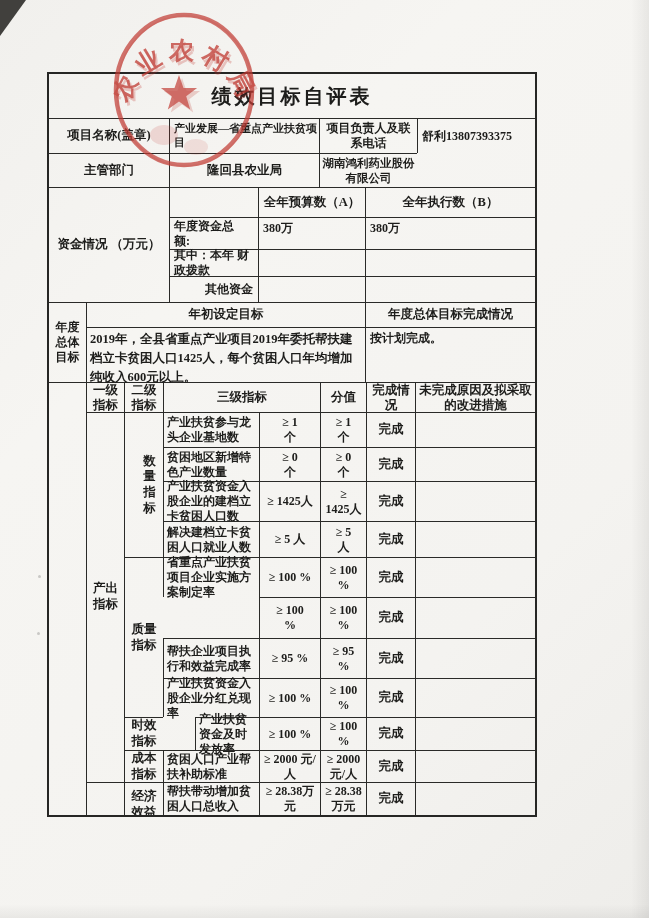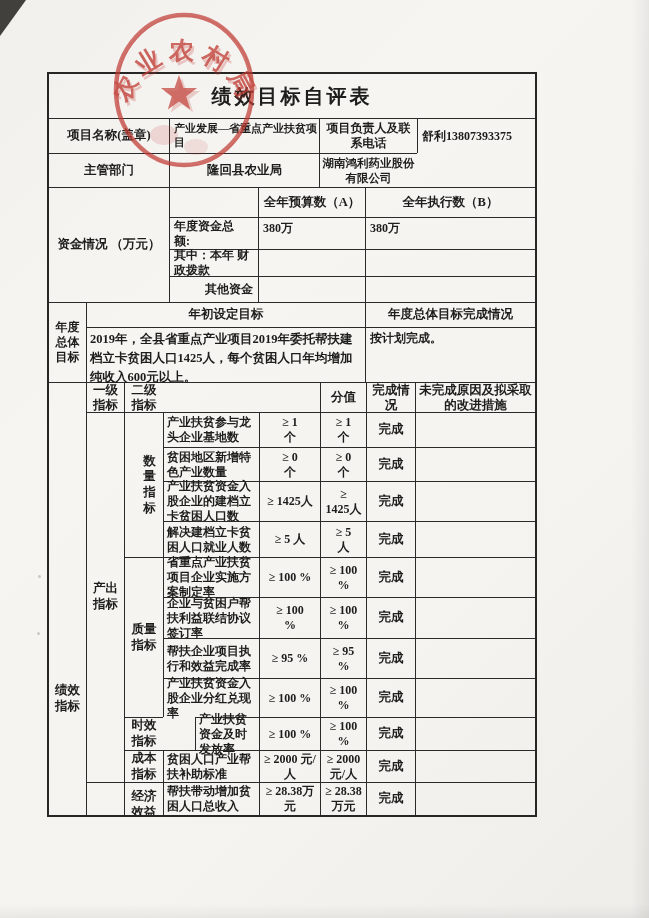--- a/index.html
+++ b/index.html
@@ -110,23 +110,23 @@
 
     <div class="sec" id="goal-grid">
       <div class="cell fs12" style="grid-row:1 / span 2;">年度总体目标</div>
       <div class="cell bl">年初设定目标</div>
       <div class="cell bl">年度总体目标完成情况</div>
       <div class="cell bl bt la top" id="goal-text" style="grid-row:2;grid-column:2;">2019年，全县省重点产业项目2019年委托帮扶建档立卡贫困人口1425人，每个贫困人口年均增加纯收入600元以上。</div>
       <div class="cell bl bt la top fs12" style="grid-row:2;grid-column:3;">按计划完成。</div>
     </div>
 
     <div class="sec" id="ind-grid">
-        <div class="cell pad-group-a" style="grid-area: 1 / 1 / span 12;">绩效指标</div>
         <div class="cell hdr bl" style="grid-area: 1 / 2 / span 1;">一级指标</div>
         <div class="cell hdr bl" style="grid-area: 1 / 3 / span 1;">二级指标</div>
+        <div class="cell hdr bl" style="grid-area: 1 / 4 / span 1 / span 2;">三级指标</div>
         <div class="cell hdr bl" style="grid-area: 1 / 6 / span 1;">分值</div>
         <div class="cell hdr bl" style="grid-area: 1 / 7 / span 1;">完成情况</div>
         <div class="cell hdr bl" style="grid-area: 1 / 8 / span 1;">未完成原因及拟采取的改进措施</div>
         <div class="cell pad-lvl1 bl bt" style="grid-area: 2 / 2 / span 10;">产出指标</div>
         <div class="cell bl bt" style="grid-area: 12 / 2 / span 1;"></div>
         <div class="cell bl bt" style="grid-area: 2 / 3 / span 4; padding-left: 13px;">数量指标</div>
         <div class="cell bl bt" style="grid-area: 6 / 3 / span 4;">质量指标</div>
         <div class="cell bl bt" style="grid-area: 10 / 3 / span 1;">时效指标</div>
         <div class="cell bl bt" style="grid-area: 11 / 3 / span 1;">成本指标</div>
         <div class="cell clip bl bt" style="grid-area: 12 / 3 / span 1;">经济效益</div>
@@ -155,21 +155,20 @@
         <div class="cell val bl bt" style="grid-area: 5 / 6 / span 1;">≥  5
 人</div>
         <div class="cell bl bt" style="grid-area: 5 / 7 / span 1;">完成</div>
         <div class="cell bl bt" style="grid-area: 5 / 8 / span 1;"></div>
         <div class="cell name bl bt" style="grid-area: 6 / 4 / span 1;">省重点产业扶贫项目企业实施方案制定率</div>
         <div class="cell val bl bt" style="grid-area: 6 / 5 / span 1;">≥  100 %</div>
         <div class="cell val bl bt" style="grid-area: 6 / 6 / span 1;">≥  100
 %</div>
         <div class="cell bl bt" style="grid-area: 6 / 7 / span 1;">完成</div>
         <div class="cell bl bt" style="grid-area: 6 / 8 / span 1;"></div>
-        <div class="cell name bl bt" style="grid-area: 7 / 4 / span 1;">企业与贫困户帮扶利益联结协议签订率</div>
         <div class="cell val bl bt" style="grid-area: 7 / 5 / span 1;">≥  100
 %</div>
         <div class="cell val bl bt" style="grid-area: 7 / 6 / span 1;">≥  100
 %</div>
         <div class="cell bl bt" style="grid-area: 7 / 7 / span 1;">完成</div>
         <div class="cell bl bt" style="grid-area: 7 / 8 / span 1;"></div>
         <div class="cell name bl bt" style="grid-area: 8 / 4 / span 1;">帮扶企业项目执行和效益完成率</div>
         <div class="cell val bl bt" style="grid-area: 8 / 5 / span 1;">≥  95  %</div>
         <div class="cell val bl bt" style="grid-area: 8 / 6 / span 1;">≥  95
 %</div>

